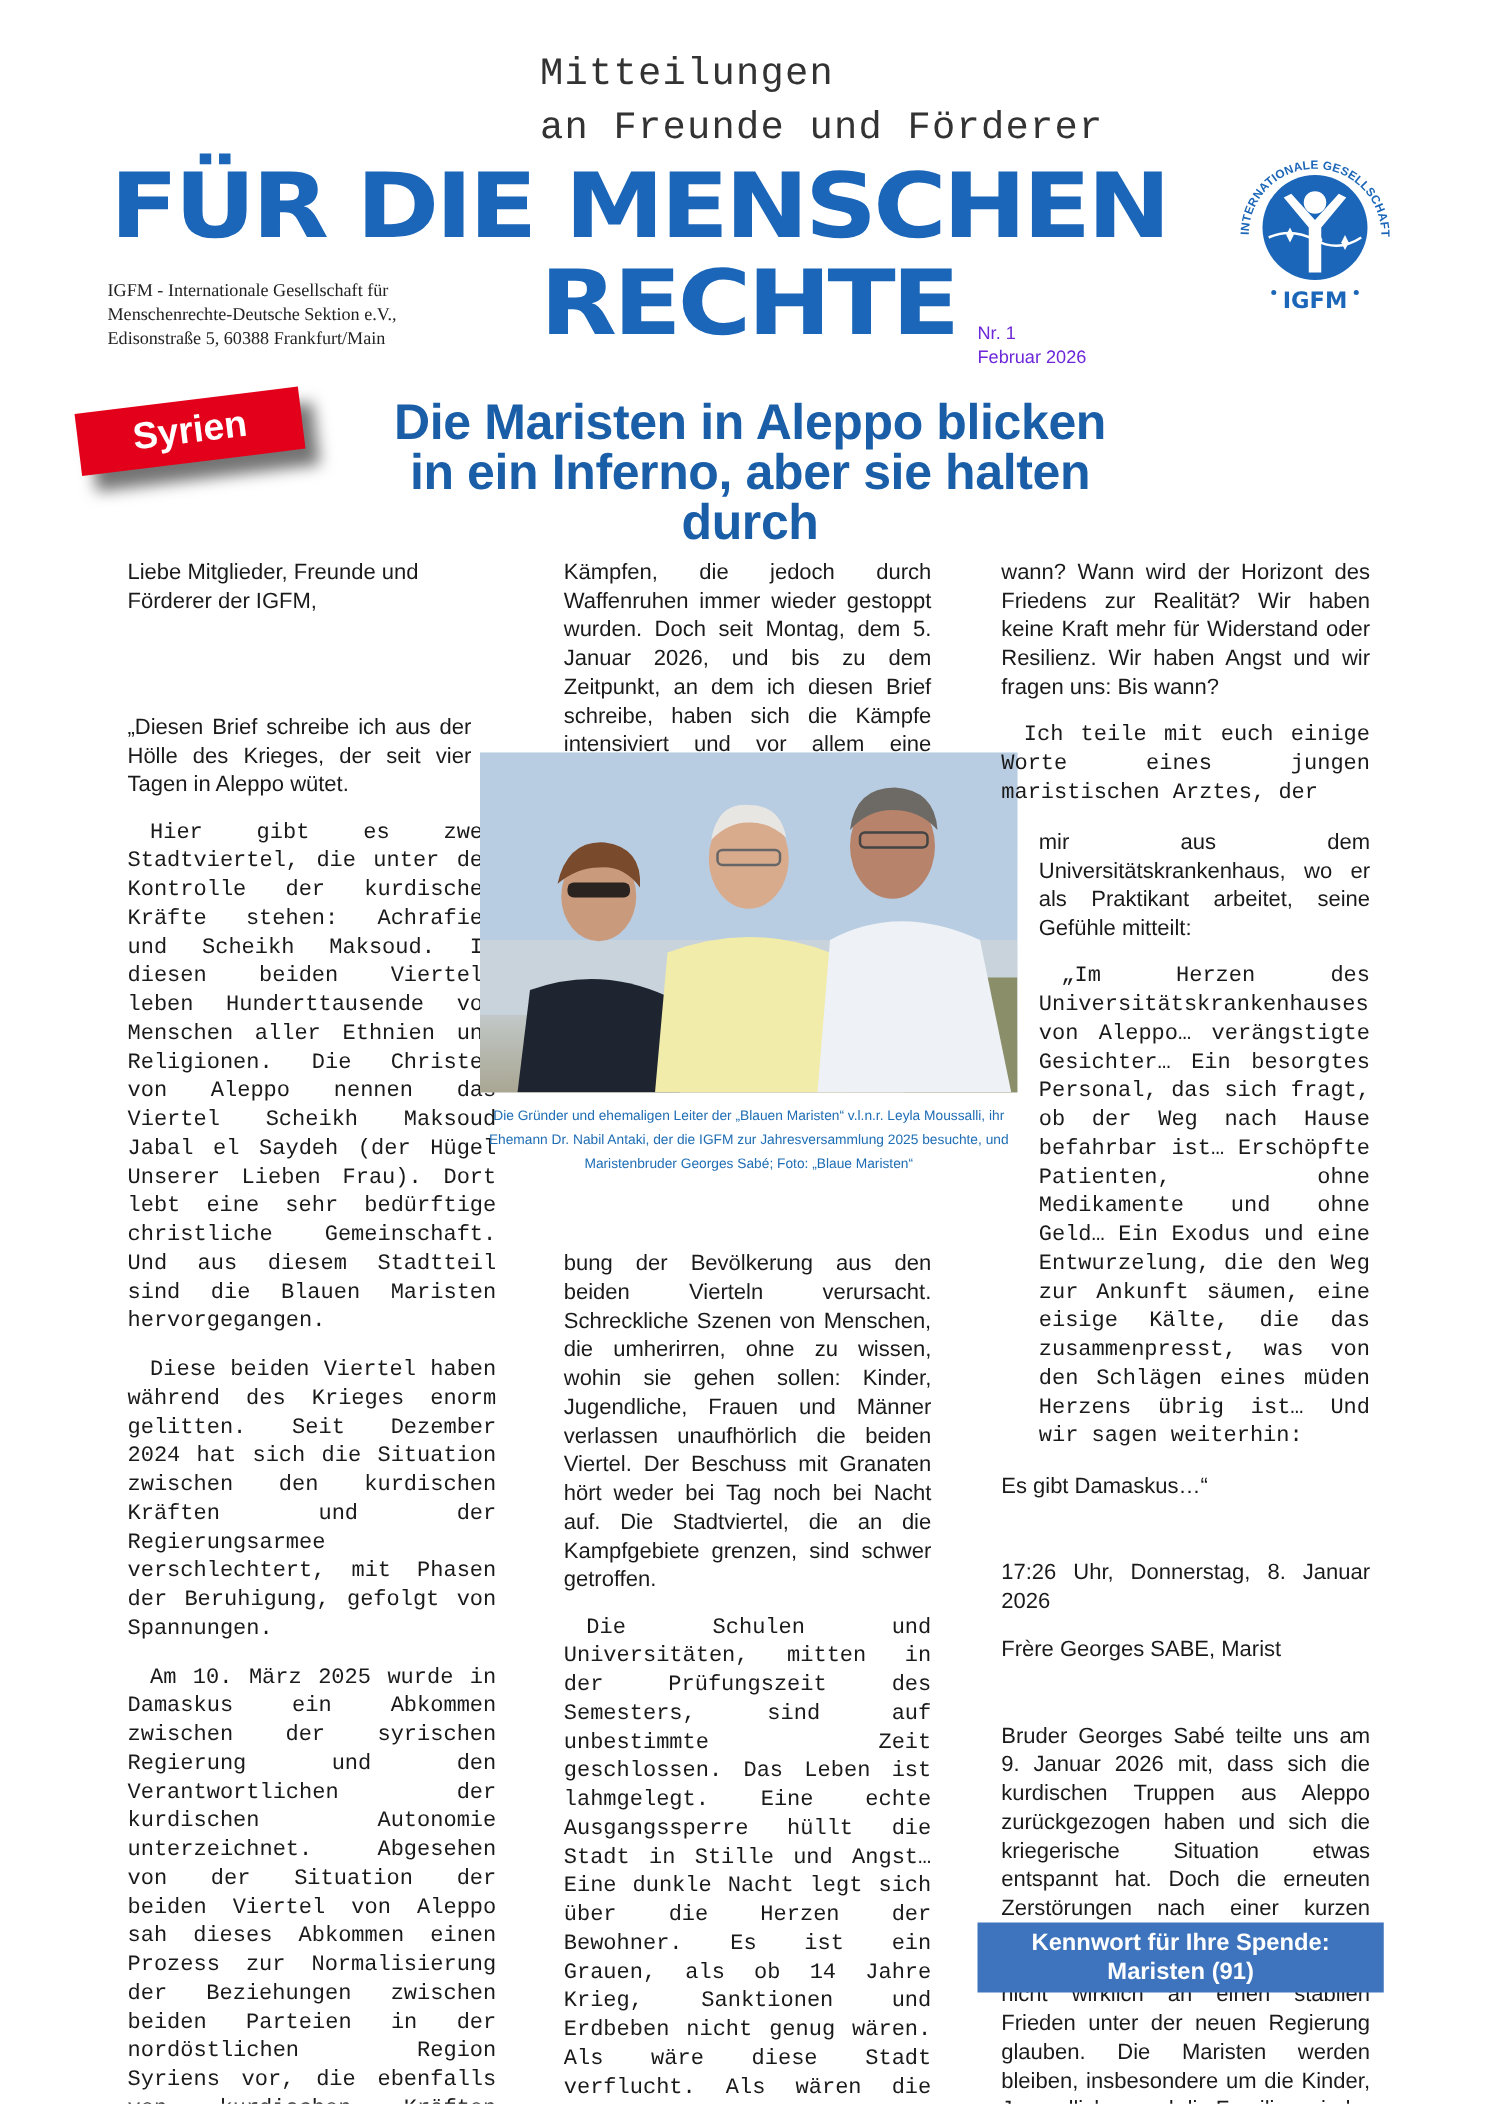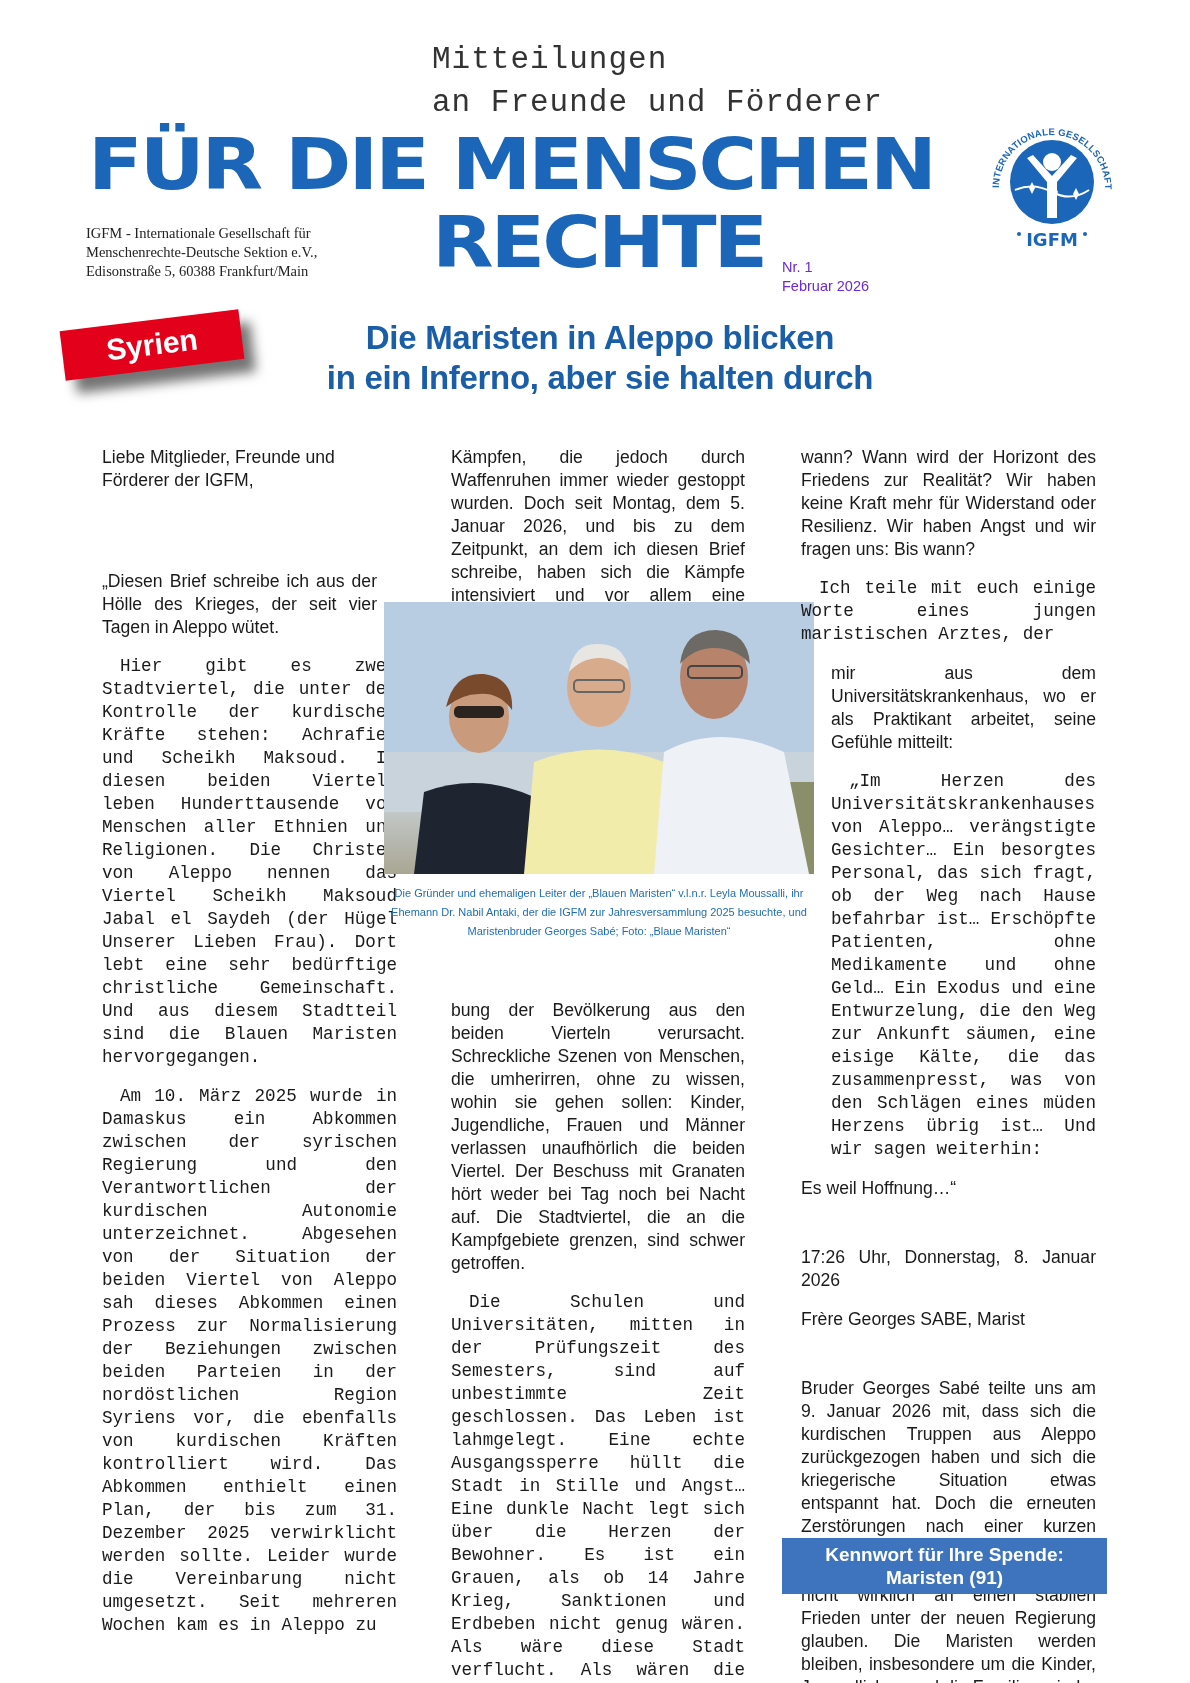--- a/index.html
+++ b/index.html
@@ -11,21 +11,21 @@
   .masthead { position: absolute; left: 88px; top: 128px; font-family: "DejaVu Sans", sans-serif; font-weight: bold; color: #1b66b8; font-size: 80px; line-height: 82px; letter-spacing: -3px; transform: scaleY(0.9); transform-origin: top left; }
   .masthead-2 { position: absolute; left: 432px; top: 206px; font-family: "DejaVu Sans", sans-serif; font-weight: bold; color: #1b66b8; font-size: 80px; line-height: 82px; letter-spacing: -3px; transform: scaleY(0.9); transform-origin: top left; }
 
   .org-address { position: absolute; left: 86px; top: 224px; font-family: "Liberation Serif", serif; font-size: 14.5px; line-height: 19px; color: #222; }
   .issue { position: absolute; left: 782px; top: 258px; font-family: Liberation Sans, sans-serif; font-size: 14.5px; line-height: 19px; color: #6d28d9; }
 
   .logo { position: absolute; left: 977px; top: 110px; width: 150px; height: 150px; }
 
   .topic-tag { position: absolute; left: 62px; top: 320px; width: 180px; height: 50px; background: #e3001b; color: #fff; font-weight: bold; font-size: 30px; line-height: 50px; text-align: center; transform: rotate(-7deg); box-shadow: 10px 14px 12px rgba(0,0,0,0.55); }
 
-  .headline { position: absolute; left: 280px; top: 318px; width: 640px; text-align: center; color: #1a5ea8; font-weight: bold; font-size: 33px; line-height: 40px; letter-spacing: -0.3px; }
+  .headline { position: absolute; left: 280px; top: 318px; width: 640px; text-align: center; color: #1a5ea8; font-weight: bold; font-size: 40px; line-height: 40px; letter-spacing: -0.3px; }
 
   .col { position: absolute; font-size: 17.6px; line-height: 23px; text-align: justify; color: #1a1a1a; }
   .col p { margin: 16px; }
   .col .ind { text-indent: 18px; font-family: Liberation Mono, monospace; }
   .col .gap { height: 23px; }
   .col1 { left: 86px; top: 430px; width: 327px; }
   .col2 { left: 435px; top: 430px; width: 326px; }
   .col2b { left: 435px; top: 983px; width: 326px; }
   .col3 { left: 785px; top: 430px; width: 327px; }
 
@@ -85,20 +85,21 @@
   <div>Die Maristen in Aleppo blicken</div>
   <div>in ein Inferno, aber sie halten durch</div>
 </div>
 
 <div class="col col1">
   <p style="text-align:left;">Liebe Mitglieder, Freunde und Förderer der IGFM,</p>
   <div class="gap"></div>
   <div class="gap"></div>
   <p style="width:275px;">„Diesen Brief schreibe ich aus der Hölle des Krieges, der seit vier Tagen in Aleppo wütet.</p>
   <p class="ind">Hier gibt es zwei Stadtviertel, die unter der Kontrolle der kurdischen Kräfte stehen: Achrafieh und Scheikh Maksoud. In diesen beiden Vierteln leben Hunderttausende von Menschen aller Ethnien und Religionen. Die Christen von Aleppo nennen das Viertel Scheikh Maksoud Jabal el Saydeh (der Hügel Unserer Lieben Frau). Dort lebt eine sehr bedürftige christliche Gemeinschaft. Und aus diesem Stadtteil sind die Blauen Maristen hervorgegangen.</p>
+  <p class="ind">Diese beiden Viertel haben während des Krieges enorm gelitten. Seit Dezember 2024 hat sich die Situation zwischen den kurdischen Kräften und der Regierungsarmee verschlechtert, mit Phasen der Beruhigung, gefolgt von Spannungen.</p>
   <p class="ind">Am 10. März 2025 wurde in Damaskus ein Abkommen zwischen der syrischen Regierung und den Verantwortlichen der kurdischen Autonomie unterzeichnet. Abgesehen von der Situation der beiden Viertel von Aleppo sah dieses Abkommen einen Prozess zur Normalisierung der Beziehungen zwischen beiden Parteien in der nordöstlichen Region Syriens vor, die ebenfalls von kurdischen Kräften kontrolliert wird. Das Abkommen enthielt einen Plan, der bis zum 31. Dezember 2025 verwirklicht werden sollte. Leider wurde die Vereinbarung nicht umgesetzt. Seit mehreren Wochen kam es in Aleppo zu</p>
 </div>
 
 <div class="col col2">
   <p>Kämpfen, die jedoch durch Waffenruhen immer wieder gestoppt wurden. Doch seit Montag, dem 5. Januar 2026, und bis zu dem Zeitpunkt, an dem ich diesen Brief schreibe, haben sich die Kämpfe intensiviert und vor allem eine massive Vertrei-</p>
 </div>
 
 <div class="photo">
   <svg width="430" height="272" viewBox="0 0 430 272">
     <rect x="0" y="0" width="430" height="150" fill="#b9cde2"></rect>
@@ -127,21 +128,21 @@
 <div class="col col2b">
   <p>bung der Bevölkerung aus den beiden Vierteln verursacht. Schreckliche Szenen von Menschen, die umherirren, ohne zu wissen, wohin sie gehen sollen: Kinder, Jugendliche, Frauen und Männer verlassen unaufhörlich die beiden Viertel. Der Beschuss mit Granaten hört weder bei Tag noch bei Nacht auf. Die Stadtviertel, die an die Kampfgebiete grenzen, sind schwer getroffen.</p>
   <p class="ind">Die Schulen und Universitäten, mitten in der Prüfungszeit des Semesters, sind auf unbestimmte Zeit geschlossen. Das Leben ist lahmgelegt. Eine echte Ausgangssperre hüllt die Stadt in Stille und Angst… Eine dunkle Nacht legt sich über die Herzen der Bewohner. Es ist ein Grauen, als ob 14 Jahre Krieg, Sanktionen und Erdbeben nicht genug wären. Als wäre diese Stadt verflucht. Als wären die Straßen von Aleppo nach Blut dürstend… Als würde sich der Horror endlos vervielfachen. Warum müssen Aleppo und seine Bewohner ein solches Schicksal erleiden? Bis</p>
 </div>
 
 <div class="col col3">
   <p>wann? Wann wird der Horizont des Friedens zur Realität? Wir haben keine Kraft mehr für Widerstand oder Resilienz. Wir haben Angst und wir fragen uns: Bis wann?</p>
   <p class="ind">Ich teile mit euch einige Worte eines jungen maristischen Arztes, der</p>
   <p style="margin-left:46px;">mir aus dem Universitätskrankenhaus, wo er als Praktikant arbeitet, seine Gefühle mitteilt:</p>
   <p class="ind" style="margin-left:46px;">„Im Herzen des Universitätskrankenhauses von Aleppo… verängstigte Gesichter… Ein besorgtes Personal, das sich fragt, ob der Weg nach Hause befahrbar ist… Erschöpfte Patienten, ohne Medikamente und ohne Geld… Ein Exodus und eine Entwurzelung, die den Weg zur Ankunft säumen, eine eisige Kälte, die das zusammenpresst, was von den Schlägen eines müden Herzens übrig ist… Und wir sagen weiterhin:</p>
-  <p>Es weil Hoffnung…“</p>
+  <p>Es gibt Damaskus…“</p>
   <div class="gap" style="height:14px;"></div>
   <p>17:26 Uhr, Donnerstag, 8. Januar 2026</p>
   <p style="">Frère Georges SABE, Marist</p>
   <div class="gap" style="height:14px;"></div>
   <p>Bruder Georges Sabé teilte uns am 9. Januar 2026 mit, dass sich die kurdischen Truppen aus Aleppo zurückgezogen haben und sich die kriegerische Situation etwas entspannt hat. Doch die erneuten Zerstörungen nach einer kurzen Phase der Erholung hat viele Menschen traumatisiert, auch weil sie nicht wirklich an einen stabilen Frieden unter der neuen Regierung glauben. Die Maristen werden bleiben, insbesondere um die Kinder, Jugendlichen und die Familien wieder aufzufangen und ihnen Mut zu machen, ist die Hilfe der Blauen Maristen gerade jetzt von Nöten. Bitte helfen Sie mit, dass dieses gute Werk weiterhin erfolgreich arbeiten kann.</p>
 </div>
 
 <div class="donation-box">
   <div>Kennwort für Ihre Spende:</div>
   <div>Maristen (91)</div>

